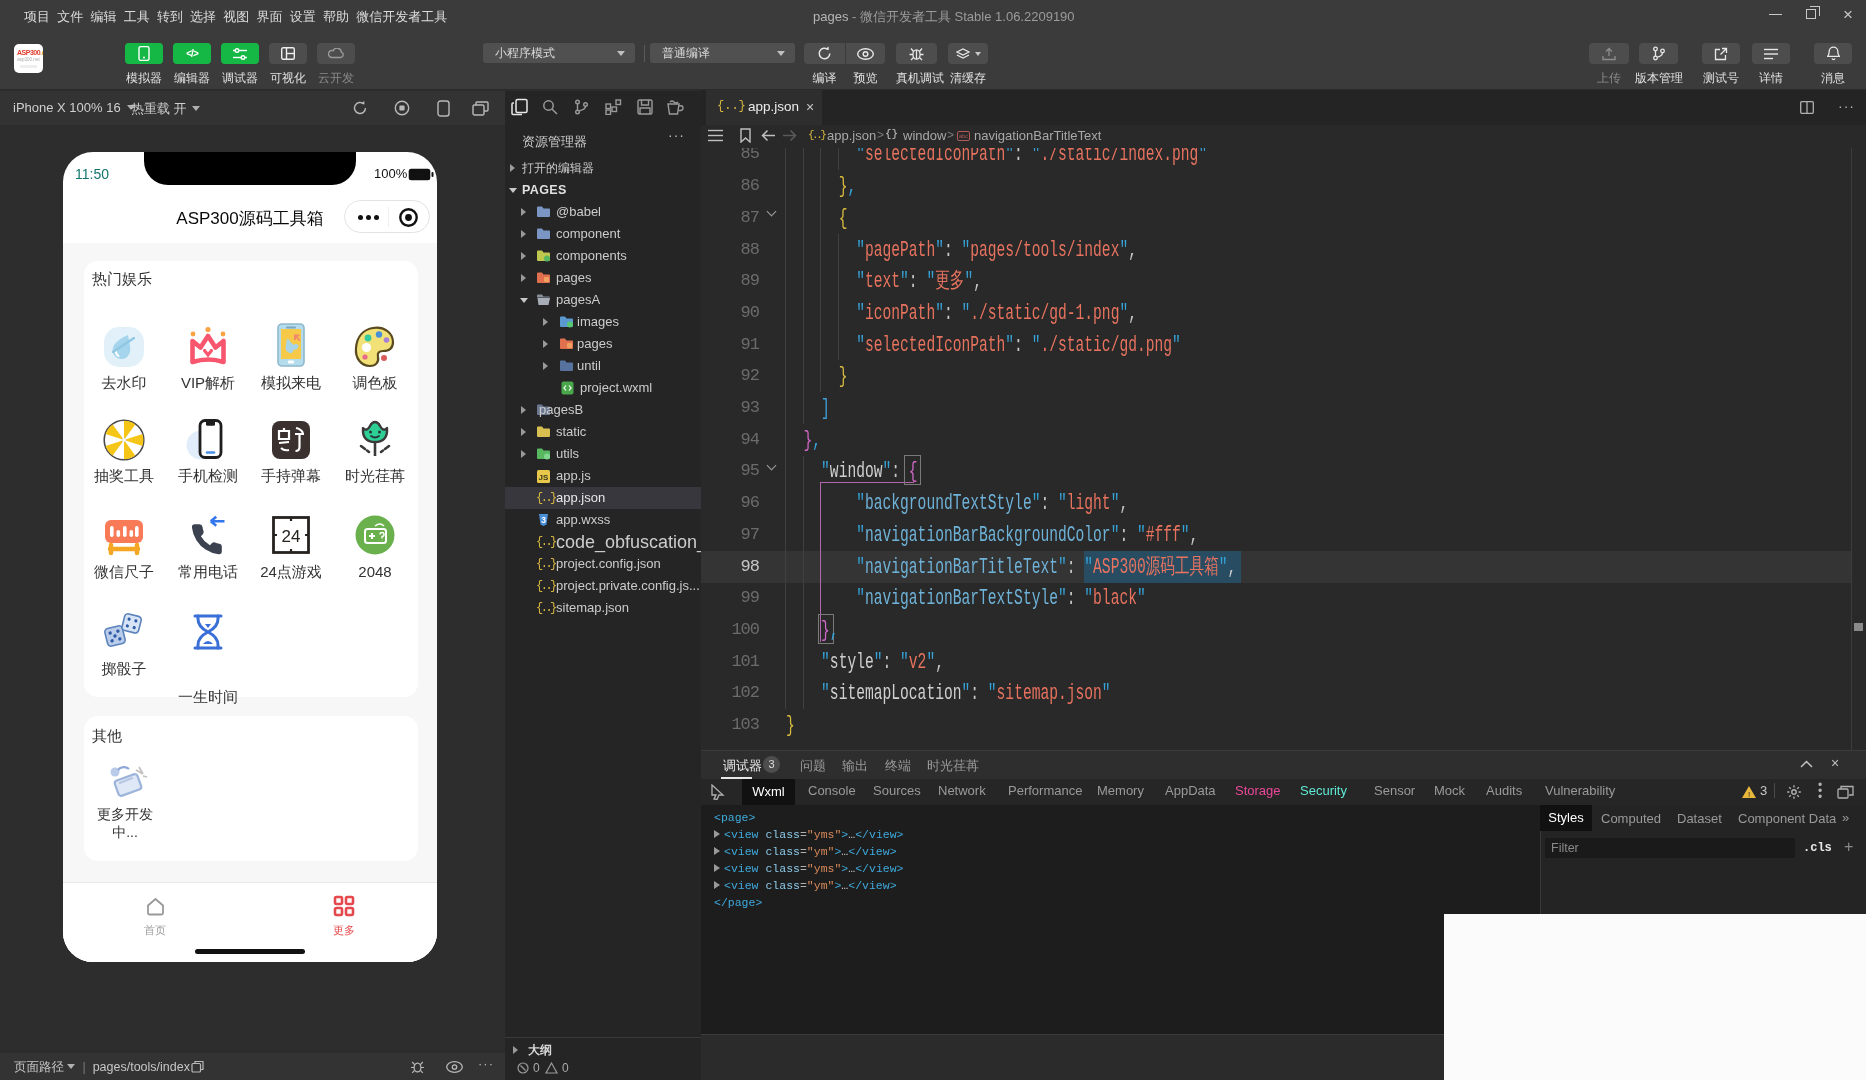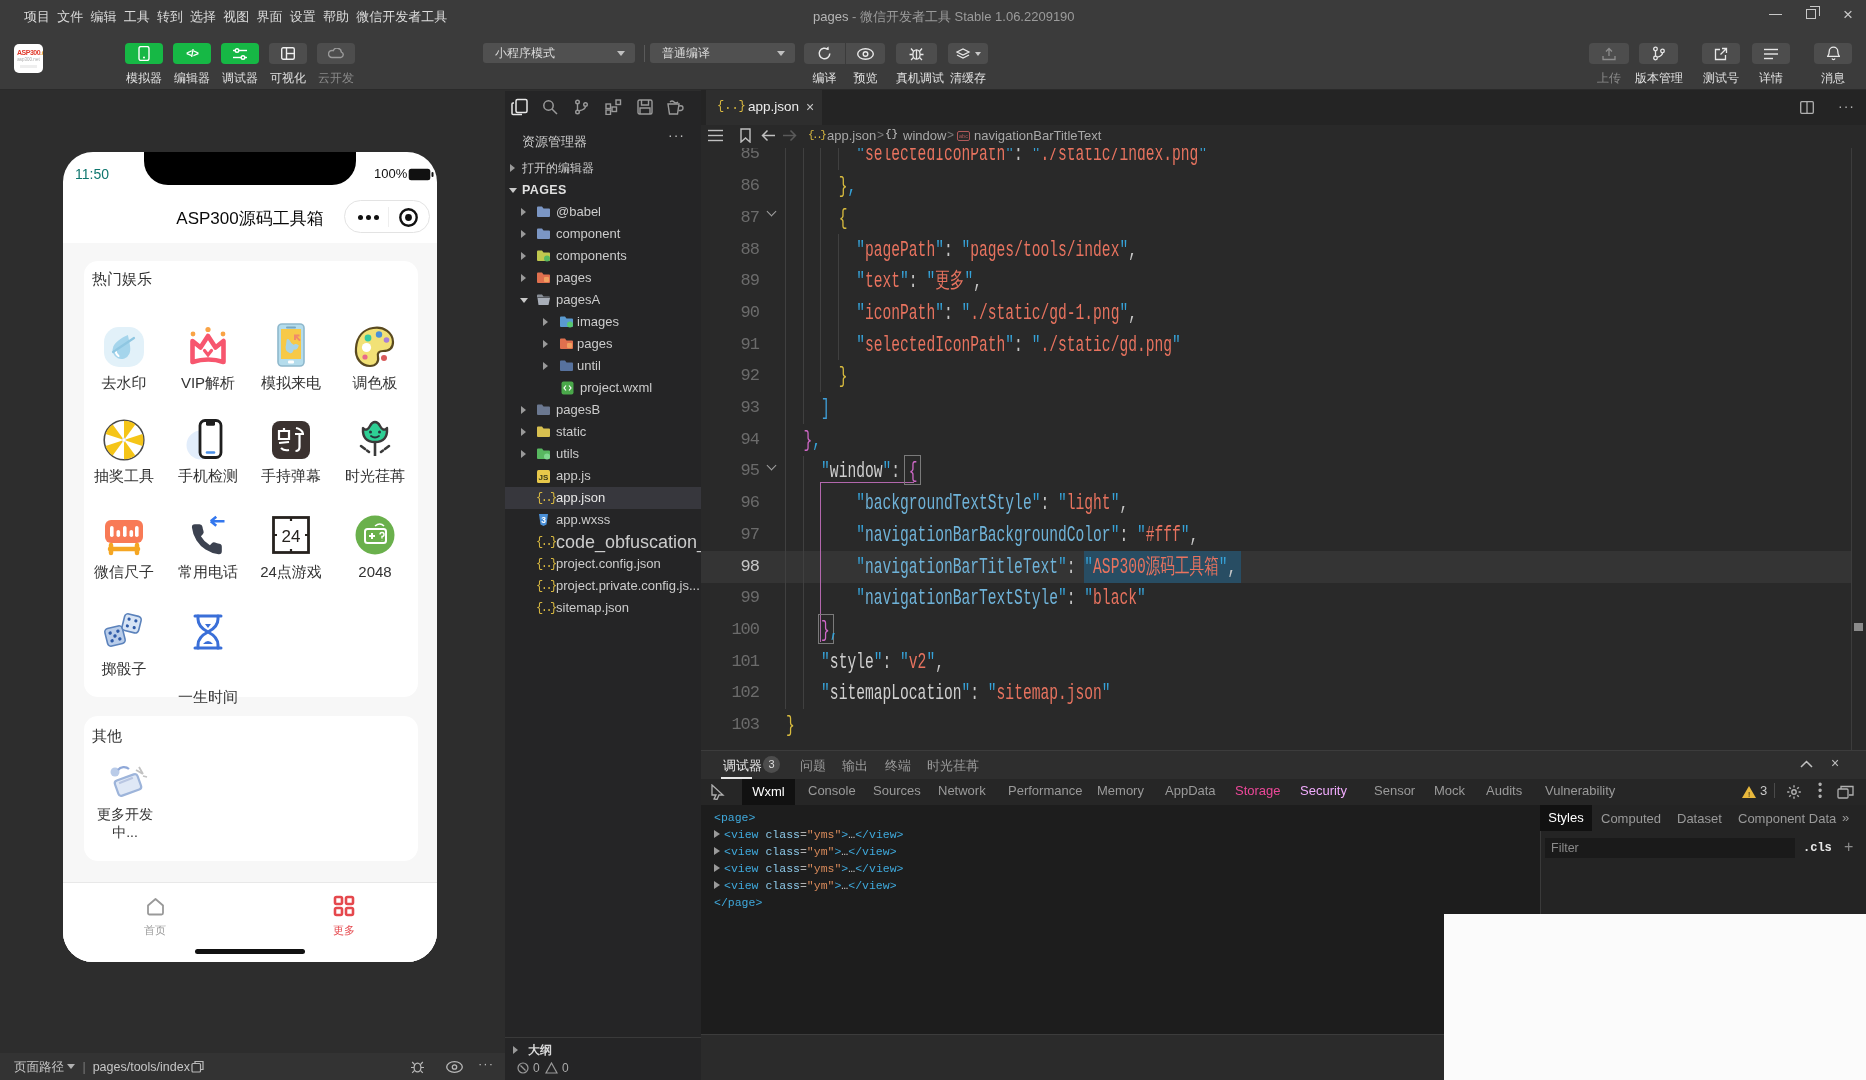--- a/index.html
+++ b/index.html
@@ -156,20 +156,39 @@
     <div class="tlabel" style="left:1752px;width:38px">详情</div>
   <div class="tbtn" style="left:1814px;width:38px">
     <svg width="13" height="15" viewBox="0 0 13 15">
         <path d="M6.5 1.2 a4.3 4.3 0 0 1 4.3 4.3 c0 3 1 4 1.5 4.8 H0.7 c0.5-0.8 1.5-1.8 1.5-4.8 A4.3 4.3 0 0 1 6.5 1.2 z" fill="none" stroke="#e8e8e8" stroke-width="1.3"></path>
         <path d="M5 12.5 a1.6 1.6 0 0 0 3 0" fill="none" stroke="#e8e8e8" stroke-width="1.3"></path>
       </svg>
   </div>
     <div class="tlabel" style="left:1814px;width:38px">消息</div>
 </div>
 <div id="sim">
+<div id="simbar">
+  <div class="abs" style="left:13px;top:9px">iPhone X 100% 16 <span style="display:inline-block;width:0;height:0;border-left:4px solid transparent;border-right:4px solid transparent;border-top:5px solid #b0b0b0;margin-left:3px;vertical-align:2px"></span></div>
+  <div class="abs" style="left:131px;top:9px">热重载 开 <span style="display:inline-block;width:0;height:0;border-left:4px solid transparent;border-right:4px solid transparent;border-top:5px solid #b0b0b0;margin-left:2px;vertical-align:2px"></span></div>
+  <svg class="abs" style="left:352px;top:9px" width="16" height="16" viewBox="0 0 16 16">
+        <path d="M13.5 8 a5.5 5.5 0 1 1-1.7-4" fill="none" stroke="#b9b9b9" stroke-width="1.4"></path>
+        <path d="M12.2 1 l0.3 3.4 -3.2-1.1 z" fill="#b9b9b9"></path>
+      </svg>
+  <svg class="abs" style="left:394px;top:9px" width="16" height="16" viewBox="0 0 16 16">
+        <circle cx="8" cy="8" r="6.7" fill="none" stroke="#b9b9b9" stroke-width="1.4"></circle>
+        <rect x="5.4" y="5.4" width="5.2" height="5.2" rx="1" fill="#b9b9b9"></rect>
+      </svg>
+  <svg class="abs" style="left:437px;top:9px" width="13" height="17" viewBox="0 0 13 17">
+        <rect x="1" y="1" width="11" height="15" rx="2.5" fill="none" stroke="#b9b9b9" stroke-width="1.4"></rect>
+      </svg>
+  <svg class="abs" style="left:472px;top:10px" width="17" height="15" viewBox="0 0 17 15">
+        <rect x="1" y="4" width="11" height="10" rx="1.5" fill="none" stroke="#b9b9b9" stroke-width="1.4"></rect>
+        <path d="M4 4 V2 a1 1 0 0 1 1-1 H15 a1 1 0 0 1 1 1 V9 a1 1 0 0 1-1 1 H12" fill="none" stroke="#b9b9b9" stroke-width="1.4"></path>
+      </svg>
+</div>
 <div id="phone">
   <div class="abs" style="left:81px;top:0;width:212px;height:33px;background:#000;border-radius:0 0 24px 24px"></div>
   <div class="abs" style="left:12px;top:14px;font-size:14px;color:#0f766e">11:50</div>
   <div class="abs" style="left:311px;top:14px;font-size:13px;color:#111">100%</div>
   <svg class="abs" style="left:345px;top:16px" width="26" height="13" viewBox="0 0 26 13">
         <rect x="0.7" y="0.7" width="21.6" height="11.6" rx="2.5" fill="#111"></rect>
         <rect x="23.5" y="4" width="2" height="5" rx="1" fill="#111"></rect>
       </svg>
   <div class="abs" style="left:0;top:55px;width:374px;height:36px;text-align:center;font-size:17px;color:#0a0a0a">ASP300源码工具箱</div>
   <div class="abs" style="left:281px;top:48px;width:86px;height:33px;border:1px solid #e3e3e3;border-radius:17px;background:#fff">
@@ -501,21 +520,21 @@
         <rect x="0.5" y="0.5" width="12" height="13" rx="2" fill="#4aa84a"></rect>
         <path d="M5 4.5 L3 7 L5 9.5 M8 4.5 L10 7 L8 9.5" stroke="#fff" stroke-width="1.2" fill="none"></path>
       </svg>
       <span class="xtxt" style="left:75px;font-size:13px">project.wxml</span>
     </div>
 <div class="xrow" style="top:308px">
       <span class="chev r" style="left:16px"></span>
       <svg class="fico" style="left:31px" width="15" height="14" viewBox="0 0 15 14">
         <path d="M1 2.5 a1 1 0 0 1 1-1 h4 l1.5 2 H13 a1 1 0 0 1 1 1 V11 a1 1 0 0 1-1 1 H2 a1 1 0 0 1-1-1 Z" fill="#6b7890"></path>
       </svg>
-      <span class="xtxt" style="left:51px;font-size:13px">pagesB</span>
+      <span class="xtxt" style="left:34px;font-size:13px">pagesB</span>
     </div>
 <div class="xrow" style="top:330px">
       <span class="chev r" style="left:16px"></span>
       <svg class="fico" style="left:31px" width="15" height="14" viewBox="0 0 15 14">
         <path d="M1 2.5 a1 1 0 0 1 1-1 h4 l1.5 2 H13 a1 1 0 0 1 1 1 V11 a1 1 0 0 1-1 1 H2 a1 1 0 0 1-1-1 Z" fill="#d8c050"></path>
       </svg>
       <span class="xtxt" style="left:51px;font-size:13px">static</span>
     </div>
 <div class="xrow" style="top:352px">
       <span class="chev r" style="left:16px"></span>
@@ -692,21 +711,21 @@
       <path d="M1 1 V11 H5 L3 15 L6 15.5 L8 11 H12 Z" fill="none" stroke="#b0b0b0" stroke-width="1.3"></path>
     </svg>
   <div class="abs" style="left:41px;top:29px;width:53px;height:26px;background:#111;color:#fff;font-size:13px;text-align:center;line-height:26px">Wxml</div>
   <span class="abs" style="left:107px;top:33px;font-size:13px;color:#9a9a9a">Console</span>
   <span class="abs" style="left:172px;top:33px;font-size:13px;color:#9a9a9a">Sources</span>
   <span class="abs" style="left:237px;top:33px;font-size:13px;color:#9a9a9a">Network</span>
   <span class="abs" style="left:307px;top:33px;font-size:13px;color:#9a9a9a">Performance</span>
   <span class="abs" style="left:396px;top:33px;font-size:13px;color:#9a9a9a">Memory</span>
   <span class="abs" style="left:464px;top:33px;font-size:13px;color:#9a9a9a">AppData</span>
   <span class="abs" style="left:534px;top:33px;font-size:13px;color:#ec4899">Storage</span>
-  <span class="abs" style="left:599px;top:33px;font-size:13px;color:#f0abfc">Security</span>
+  <span class="abs" style="left:599px;top:33px;font-size:13px;color:#5eead4">Security</span>
   <span class="abs" style="left:673px;top:33px;font-size:13px;color:#9a9a9a">Sensor</span>
   <span class="abs" style="left:733px;top:33px;font-size:13px;color:#9a9a9a">Mock</span>
   <span class="abs" style="left:785px;top:33px;font-size:13px;color:#9a9a9a">Audits</span>
   <span class="abs" style="left:844px;top:33px;font-size:13px;color:#9a9a9a">Vulnerability</span>
   <svg class="abs" style="left:1040px;top:35px" width="16" height="14" viewBox="0 0 16 14">
       <path d="M8 1 L15 13 H1 Z" fill="#e8b83c"></path>
       <text x="8" y="11.5" font-size="8" fill="#1a1a1a" text-anchor="middle" font-family="Liberation Sans">!</text>
     </svg>
   <span class="abs" style="left:1059px;top:33px;font-size:13px;color:#c8c8c8">3</span>
   <div class="abs" style="left:1073px;top:33px;width:1px;height:15px;background:#4a4a4a"></div>

